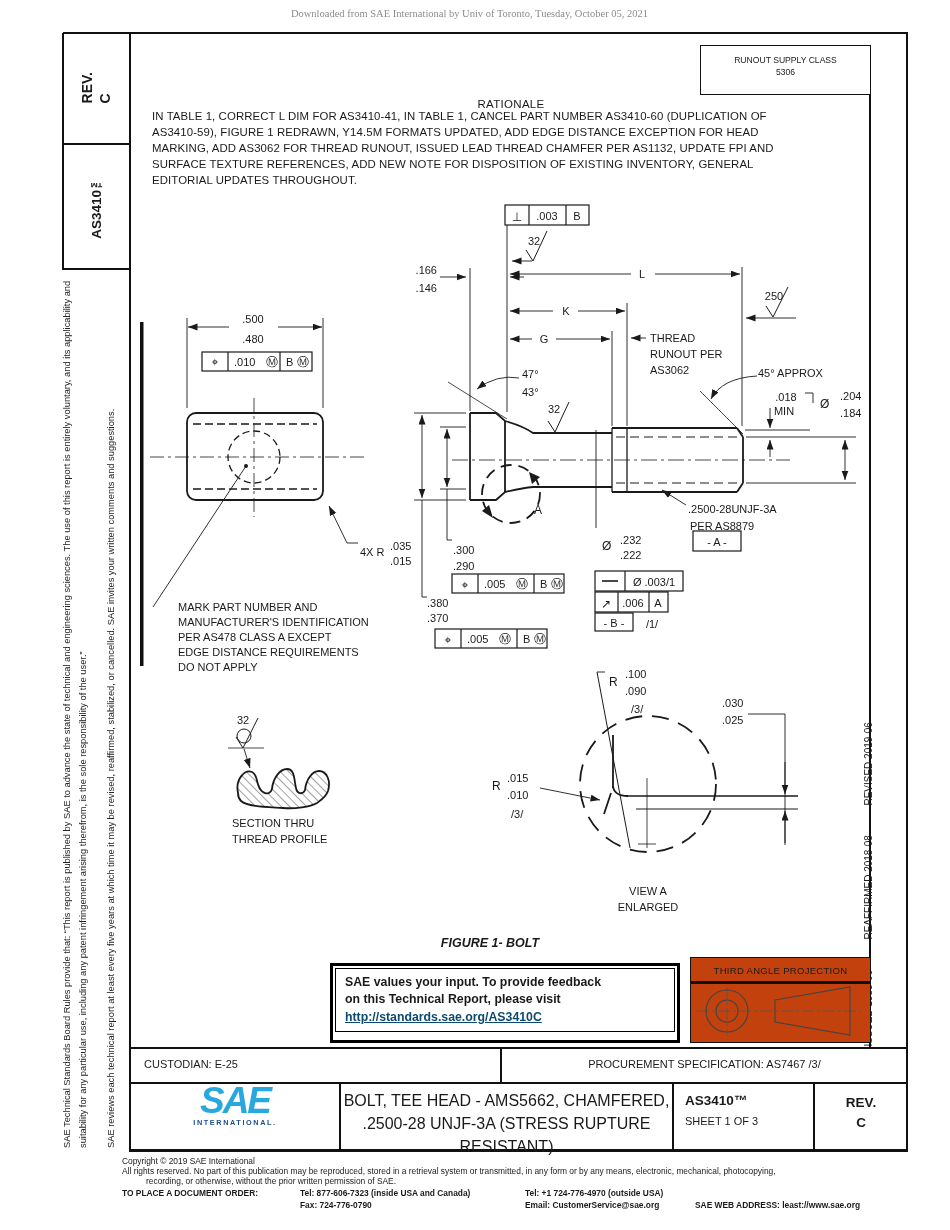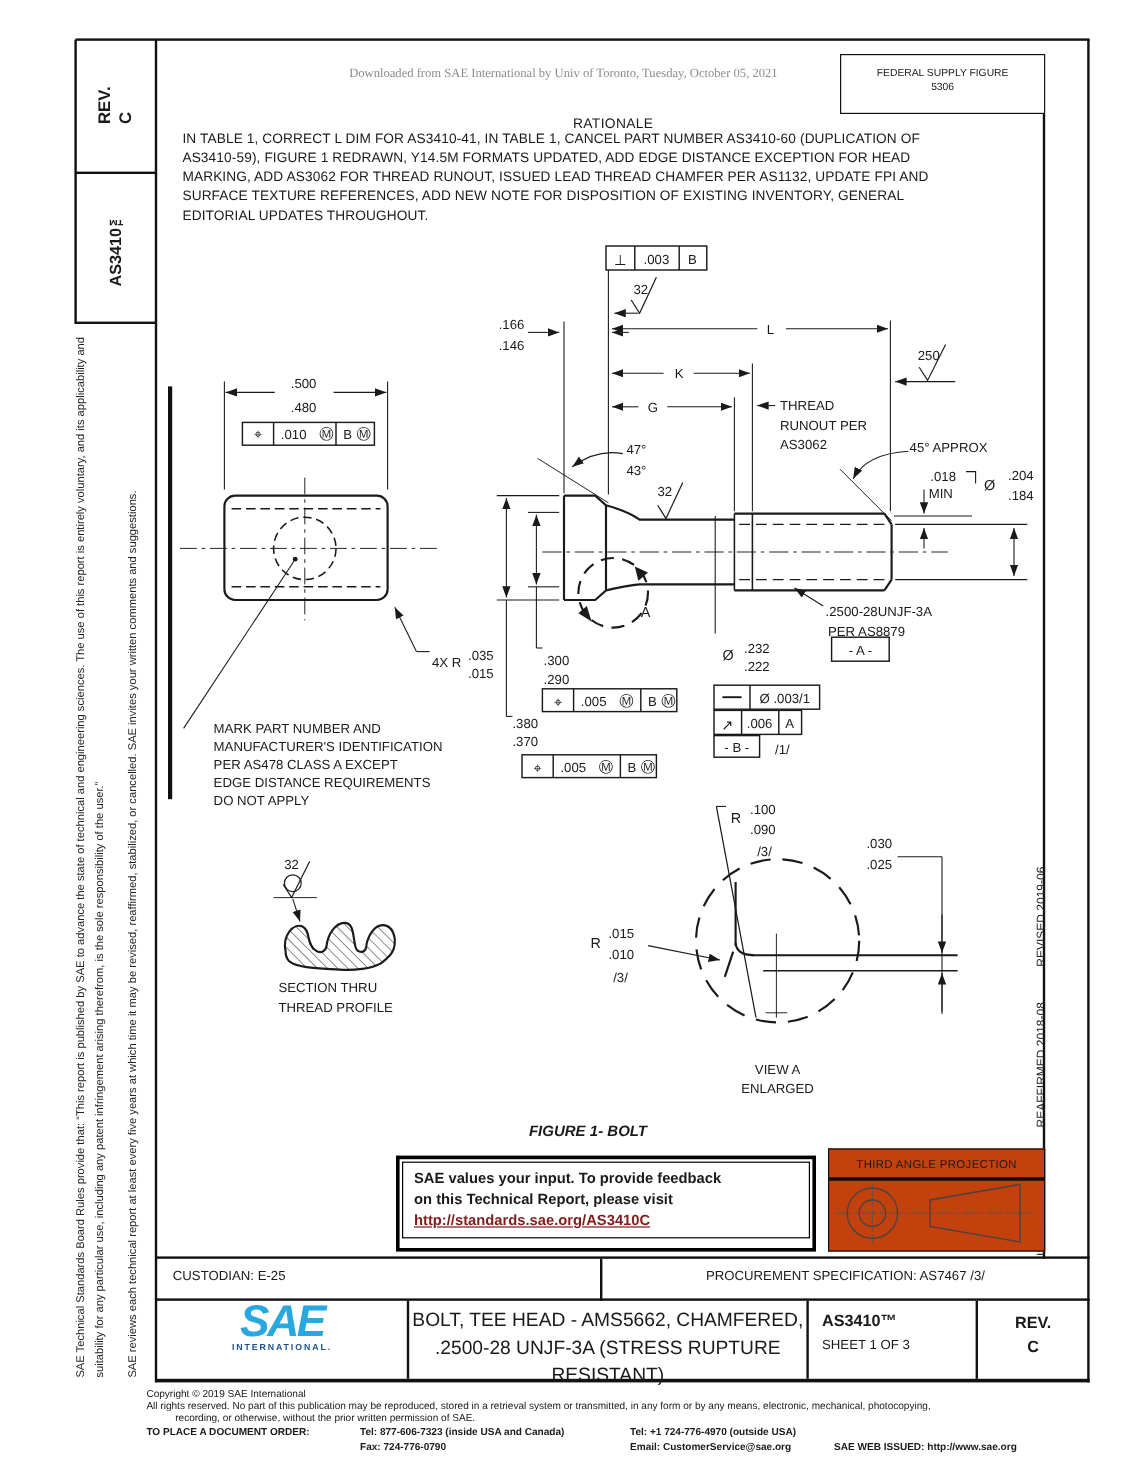--- a/index.html
+++ b/index.html
@@ -9,39 +9,39 @@
   .ln{position:absolute;background:#111;}
   .vwrap{display:flex;flex-direction:column;align-items:center;}
   .vtext{writing-mode:vertical-rl;transform:rotate(180deg);}
   .banner{font-family:"Liberation Serif",serif;color:#8c8c8c;font-size:10.5px;text-align:center;}
   .fsc{border:1.5px solid #111;font-size:8.6px;text-align:center;line-height:1.45;padding-top:8px;box-sizing:border-box;}
   .rat-title{font-size:11.5px;text-align:center;letter-spacing:.3px;}
   .rat{font-size:11.4px;line-height:16px;letter-spacing:.1px;}
   .cap{font-size:12.5px;font-weight:bold;font-style:italic;text-align:center;}
   .fb-outer{border:3px solid #000;box-sizing:border-box;background:#fff;}
   .fb-inner{border:1px solid #000;margin:2px;padding:5px 9px;font-size:12.3px;font-weight:bold;line-height:1.42;}
-  .fb-inner a{color:#7f1d1d;}
+  .fb-inner a{color:#0c4a6e;}
   .tap{border:1.5px solid #111;box-sizing:border-box;background:#c2410c;}
   .tap-hd{border-bottom:3px solid #111;font-size:9.5px;text-align:center;padding:7px 0 5px;letter-spacing:.3px;}
   .cell-label{font-size:11px;}
   .tb-head{font-size:15.5px;font-weight:bold;text-align:center;letter-spacing:.3px;padding-top:3px;}
   .tb-sub{font-size:16px;text-align:center;line-height:1.45;padding-top:5px;}
   .logo-sae{font-size:37px;font-weight:bold;font-style:italic;letter-spacing:-2px;line-height:.9;}
   .logo-sub{font-size:7.3px;font-weight:bold;letter-spacing:1.6px;margin-top:1px;}
   .cpy{font-size:8.4px;}
   .cpyb{font-size:8.4px;font-weight:bold;}
   svg text{font-family:"Liberation Sans",sans-serif;font-size:11px;fill:#1a1a1a;}
   svg .tm{text-anchor:middle;} svg .te{text-anchor:end;} svg .t12{font-size:12px;}
 </style>
 </head>
 <body>
 
 <div id="sheet">
 
-  <div class="abs banner" style="left:0;top:8px;width:939px;margin-top:48px;">Downloaded from SAE International by Univ of Toronto, Tuesday, October 05, 2021</div>
+  <div class="abs banner" style="left:0;top:8px;width:939px;">Downloaded from SAE International by Univ of Toronto, Tuesday, October 05, 2021</div>
 
   <div class="ln" style="left:63px;top:32px;width:845px;height:2px;"></div>
   <div class="ln" style="left:62px;top:33px;width:2px;height:237px;"></div>
   <div class="ln" style="left:63px;top:143px;width:67px;height:2px;"></div>
   <div class="ln" style="left:63px;top:268px;width:67px;height:2px;"></div>
   <div class="ln" style="left:129px;top:33px;width:2px;height:1119px;"></div>
   <div class="ln" style="left:906px;top:33px;width:2px;height:1119px;"></div>
   <div class="ln" style="left:869px;top:95px;width:2px;height:954px;"></div>
   <div class="ln" style="left:130px;top:1047px;width:778px;height:2px;"></div>
   <div class="ln" style="left:500px;top:1049px;width:2px;height:35px;"></div>
@@ -68,21 +68,21 @@
     </div>
   </div>
 
   <div class="abs vwrap" style="left:869px;top:33px;width:39px;height:1014px;justify-content:flex-end;">
     <div class="vtext" style="font-size:10px;padding-block-end:40px;white-space:nowrap;">
       <span>ISSUED 1988-06</span><span style="display:inline-block;margin-inline-start:30px;">REAFFIRMED 2018-08</span><span style="display:inline-block;margin-inline-start:30px;">REVISED 2019-06</span>
     </div>
   </div>
 
   <div class="abs fsc" style="left:700px;top:45px;width:171px;height:50px;">
-    <div>FEDERAL SUPPLY FIGURE</div>
+    <div>RUNOUT SUPPLY CLASS</div>
     <div>5306</div>
   </div>
 
   <div class="abs rat-title" style="left:130px;top:98px;width:740px;margin-left:11px;">RATIONALE</div>
   <div class="abs rat" style="left:152px;top:108px;width:710px;">
     <div>IN TABLE 1, CORRECT L DIM FOR AS3410-41, IN TABLE 1, CANCEL PART NUMBER AS3410-60 (DUPLICATION OF</div>
     <div>AS3410-59), FIGURE 1 REDRAWN, Y14.5M FORMATS UPDATED, ADD EDGE DISTANCE EXCEPTION FOR HEAD</div>
     <div>MARKING, ADD AS3062 FOR THREAD RUNOUT, ISSUED LEAD THREAD CHAMFER PER AS1132, UPDATE FPI AND</div>
     <div>SURFACE TEXTURE REFERENCES, ADD NEW NOTE FOR DISPOSITION OF EXISTING INVENTORY, GENERAL</div>
     <div>EDITORIAL UPDATES THROUGHOUT.</div>
@@ -425,15 +425,15 @@
   </div>
 
   <div class="abs cpy" style="left:122px;top:1156px;">Copyright © 2019 SAE International</div>
   <div class="abs cpy" style="left:122px;top:1166px;width:790px;">All rights reserved. No part of this publication may be reproduced, stored in a retrieval system or transmitted, in any form or by any means, electronic, mechanical, photocopying,</div>
   <div class="abs cpy" style="left:122px;top:1176px;padding-left:24px;">recording, or otherwise, without the prior written permission of SAE.</div>
   <div class="abs cpyb" style="left:122px;top:1188px;">TO PLACE A DOCUMENT ORDER:</div>
   <div class="abs cpyb" style="left:300px;top:1188px;">Tel: 877-606-7323 (inside USA and Canada)</div>
   <div class="abs cpyb" style="left:525px;top:1188px;">Tel: +1 724-776-4970 (outside USA)</div>
   <div class="abs cpyb" style="left:300px;top:1200px;">Fax: 724-776-0790</div>
   <div class="abs cpyb" style="left:525px;top:1200px;">Email: CustomerService@sae.org</div>
-  <div class="abs cpyb" style="left:695px;top:1200px;">SAE WEB ISSUED: http://www.sae.org</div>
+  <div class="abs cpyb" style="left:695px;top:1200px;">SAE WEB ADDRESS: least://www.sae.org</div>
 
 </div>
 
 </body></html>

